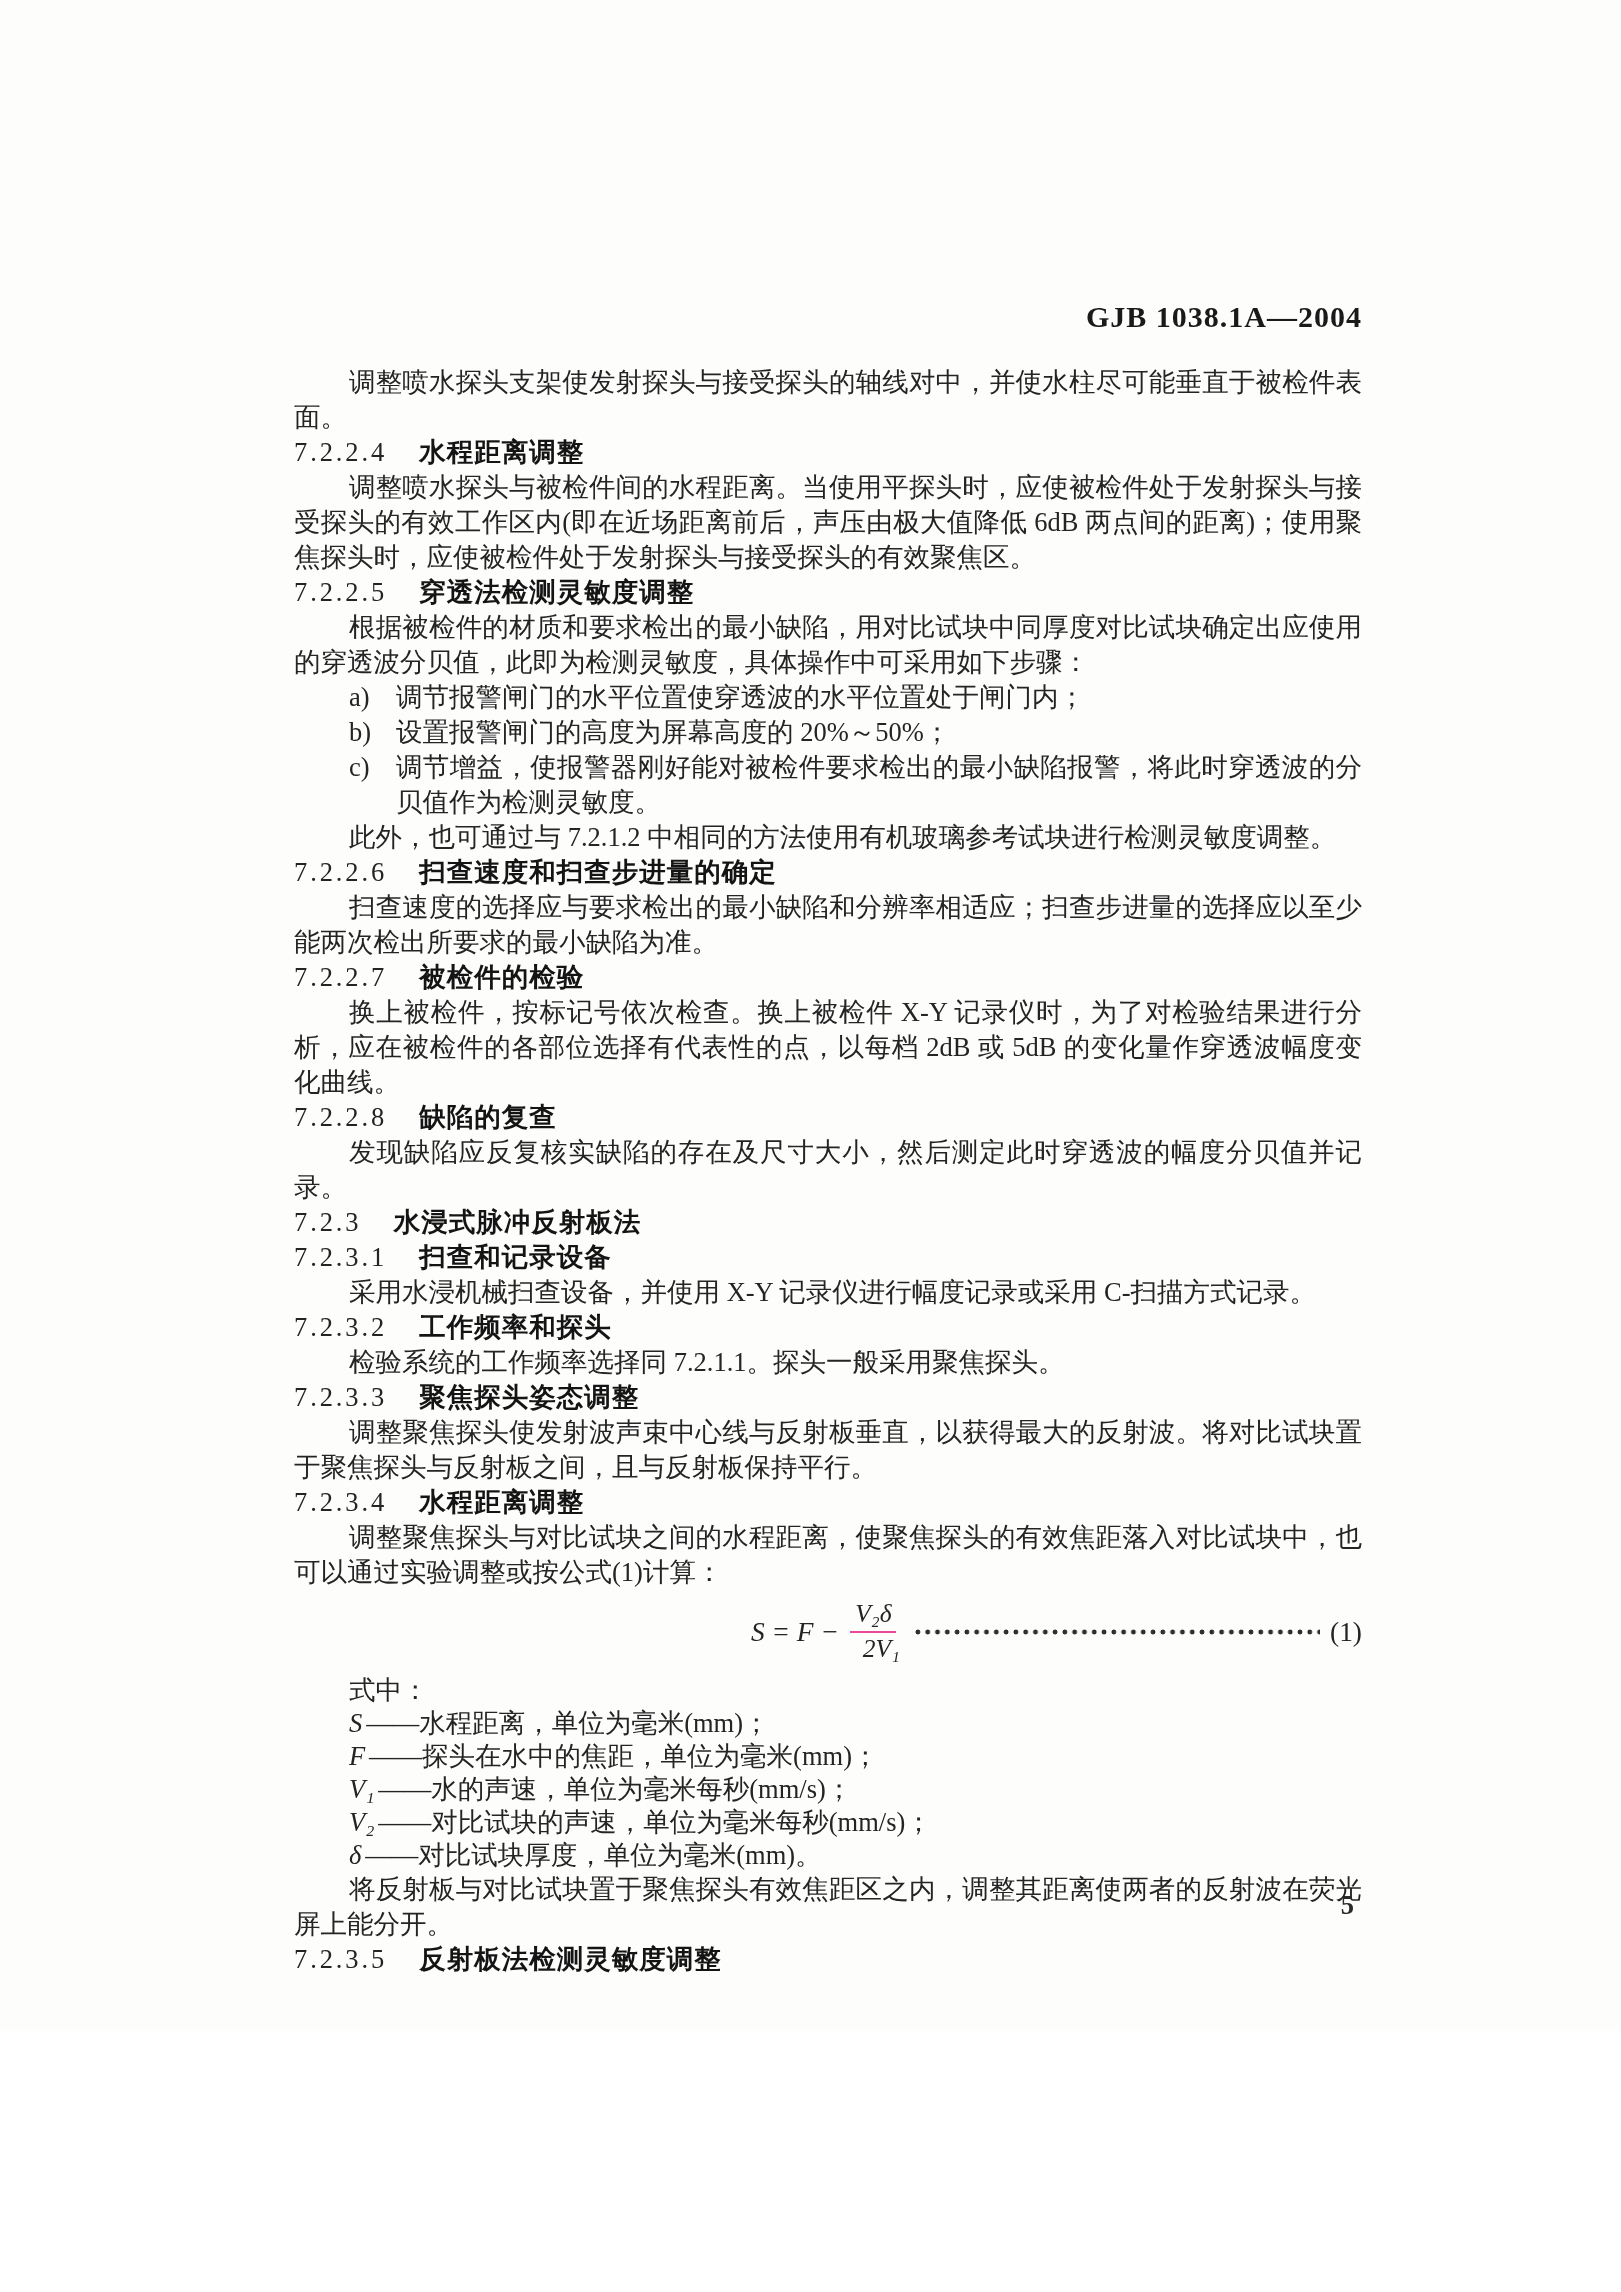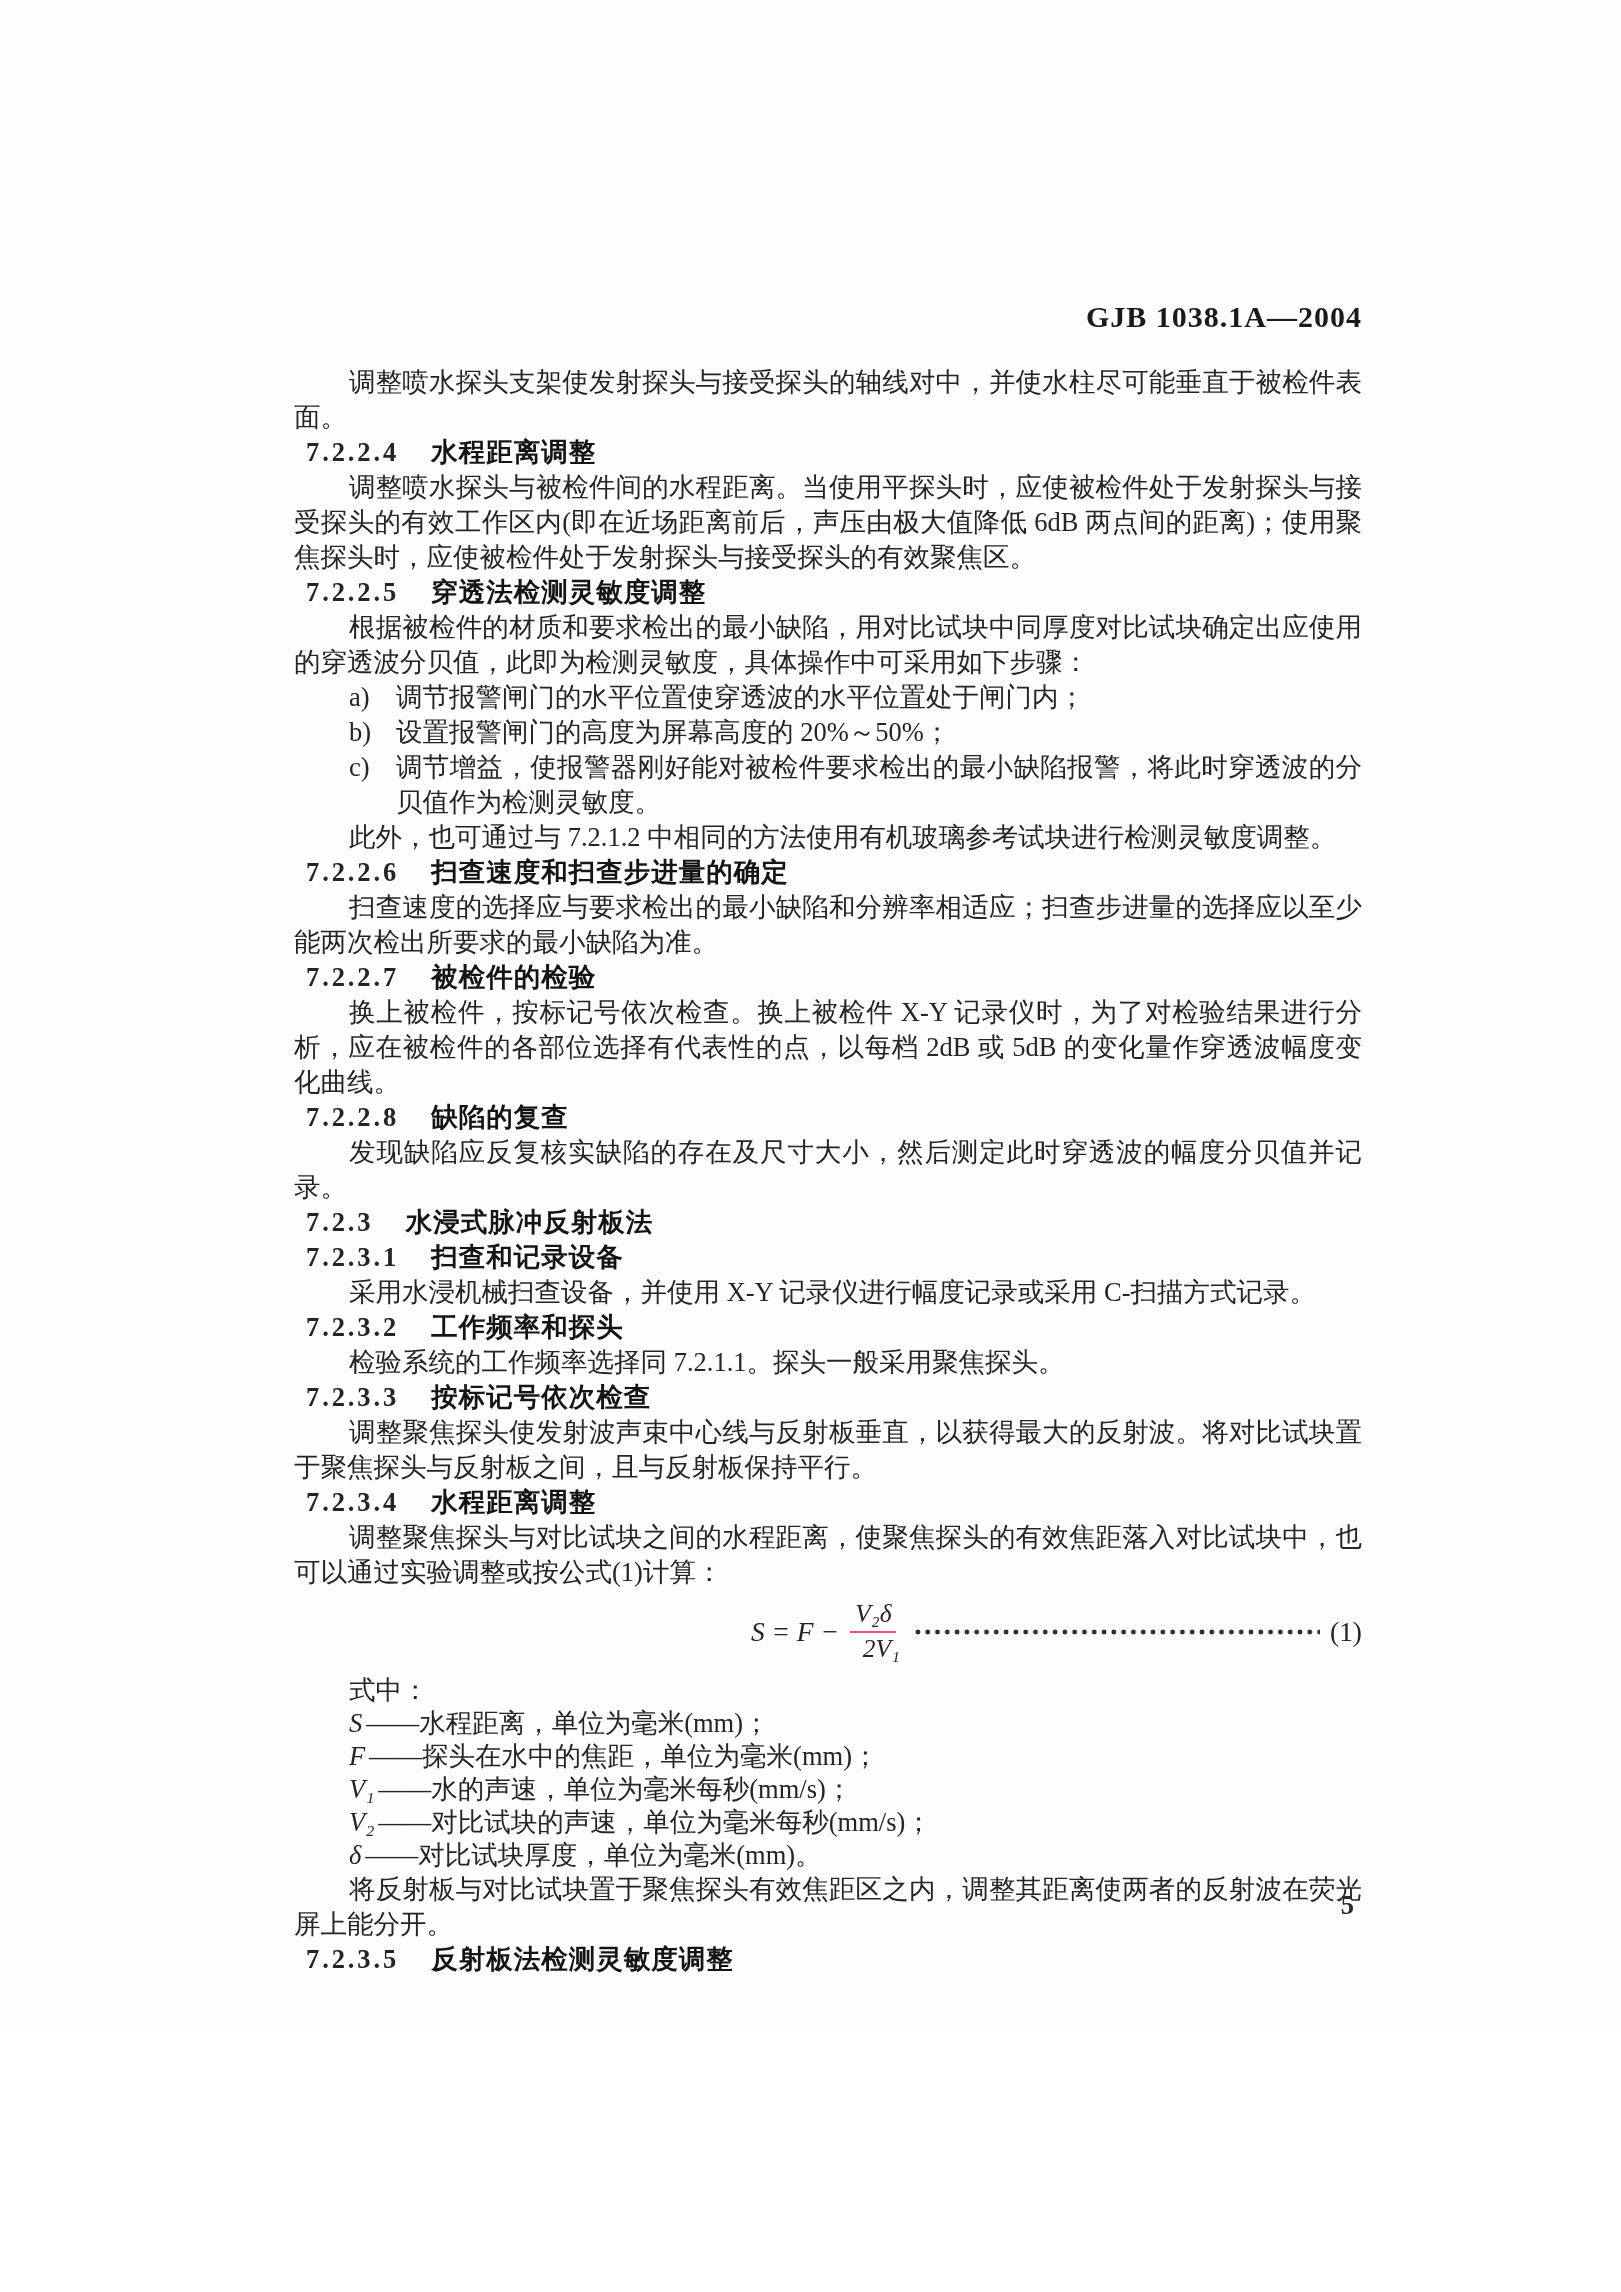--- a/index.html
+++ b/index.html
@@ -34,22 +34,21 @@
     text-align: justify;
   }
   .indent { text-indent: 55px; }
   .clause {
     display: block;
     white-space: nowrap;
   }
   .clause .hnum {
     letter-spacing: 2.9px;
     margin-right: 25.5px;
-    font-weight: 700;
-    margin-left: 12px;
+    font-weight: 400;
   }
   .clause .htitle {
     font-family: "Liberation Sans", "DejaVu Sans", sans-serif;
     font-weight: 700;
     color: #141414;
     letter-spacing: 1px;
   }
   .li {
     display: flex;
     padding-left: 55px;
@@ -187,21 +186,21 @@
     <p class="para indent">采用水浸机械扫查设备，并使用 X-Y 记录仪进行幅度记录或采用 C-扫描方式记录。</p>
 
     <div class="clause">
       <span class="hnum">7.2.3.2</span>
       <span class="htitle">工作频率和探头</span>
     </div>
     <p class="para indent">检验系统的工作频率选择同 7.2.1.1。探头一般采用聚焦探头。</p>
 
     <div class="clause">
       <span class="hnum">7.2.3.3</span>
-      <span class="htitle">按标记号依次检查</span>
+      <span class="htitle">聚焦探头姿态调整</span>
     </div>
     <p class="para indent">调整聚焦探头使发射波声束中心线与反射板垂直，以获得最大的反射波。将对比试块置于聚焦探头与反射板之间，且与反射板保持平行。</p>
 
     <div class="clause">
       <span class="hnum">7.2.3.4</span>
       <span class="htitle">水程距离调整</span>
     </div>
     <p class="para indent">调整聚焦探头与对比试块之间的水程距离，使聚焦探头的有效焦距落入对比试块中，也可以通过实验调整或按公式(1)计算：</p>
 
     <div class="formula-row">

